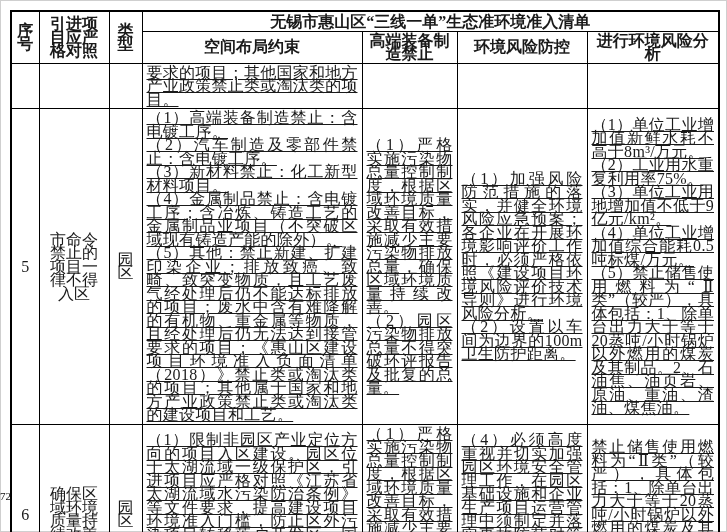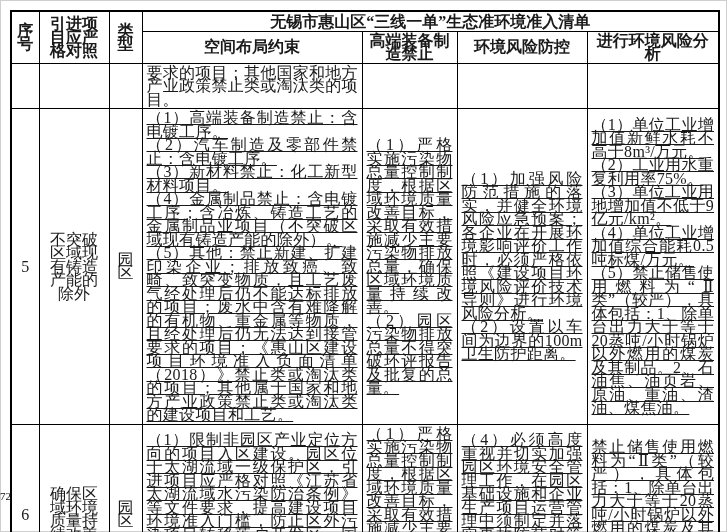--- a/index.html
+++ b/index.html
@@ -20,21 +20,21 @@
     line-height:13.5px;
     vertical-align:middle;
     overflow:hidden;
   }
   .doc-table th{font-weight:bold;text-align:center;}
   td.c{text-align:center;}
   td.j{text-align:justify;white-space:pre-line;text-justify:inter-character;}
   td.jt{vertical-align:top;}
   tr.r-head1{height:20px;}
   tr.r-head2{height:32px;}
-  tr.r-cont{height:34px;}
+  tr.r-cont{height:34px;text-decoration:underline;}
   tr.r-5{height:253px;}
   tr.r-6{height:130px;}
   tr.r-5 td.j, tr.r-6 td.j{letter-spacing:0.3px;text-decoration:underline;}
   .page-number{
     position:absolute;left:0;right:0;top:490px;
     text-align:left;font-size:11px;color:#111;
   }
 </style>
 </head>
 <body>
@@ -68,21 +68,21 @@
       <td class="c"></td>
       <td class="c"></td>
       <td class="c"></td>
       <td class="j jt">要求的项目；其他国家和地方产业政策禁止类或淘汰类的项目。</td>
       <td class="j"></td>
       <td class="j"></td>
       <td class="j"></td>
     </tr>
     <tr class="r-5">
       <td class="c">5</td>
-      <td class="c">不突破区域现有铸造产能的除外</td>
+      <td class="c">市命令禁止的项目一律不得入区</td>
       <td class="c">园区</td>
       <td class="j">（1）高端装备制造禁止：含电镀工序。
 （2）汽车制造及零部件禁止：含电镀工序。
 （3）新材料禁止：化工新型材料项目。
 （4）金属制品禁止：含电镀工序；含冶炼、铸造工艺的金属制品业项目（不突破区域现有铸造产能的除外）。
 （5）其他：禁止新建、扩建印染企业；排放致癌、致畸、致突变物质，且工艺废气经处理后仍不能达标排放的项目；废水中含有难降解的有机物、重金属等物质，且经处理后仍无法达到接管要求的项目；《惠山区建设项目环境准入负面清单（2018）》禁止类或淘汰类的项目；其他属于国家和地方产业政策禁止类或淘汰类的建设项目和工艺。</td>
       <td class="j">（1）严格实施污染物总量控制制度，根据区域环境质量改善目标，采取有效措施减少主要污染物排放总量，确保区域环境质量持续改善。
 （2）园区污染物排放总量不得突破环评报告及批复的总量。</td>
       <td class="j">（1）加强风险防范措施的落实，并健全环境风险应急预案；各企业在开展环境影响评价工作时，必须严格依照《建设项目环境风险评价技术导则》进行环境风险分析。
 （2）设置以车间为边界的100m卫生防护距离。</td>

